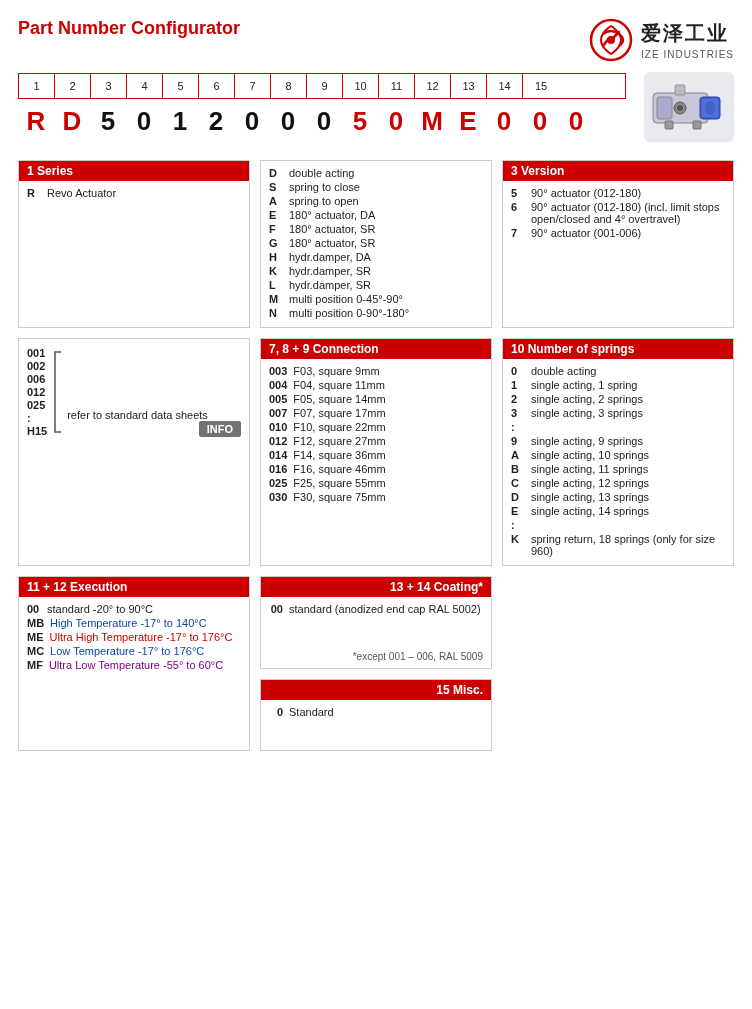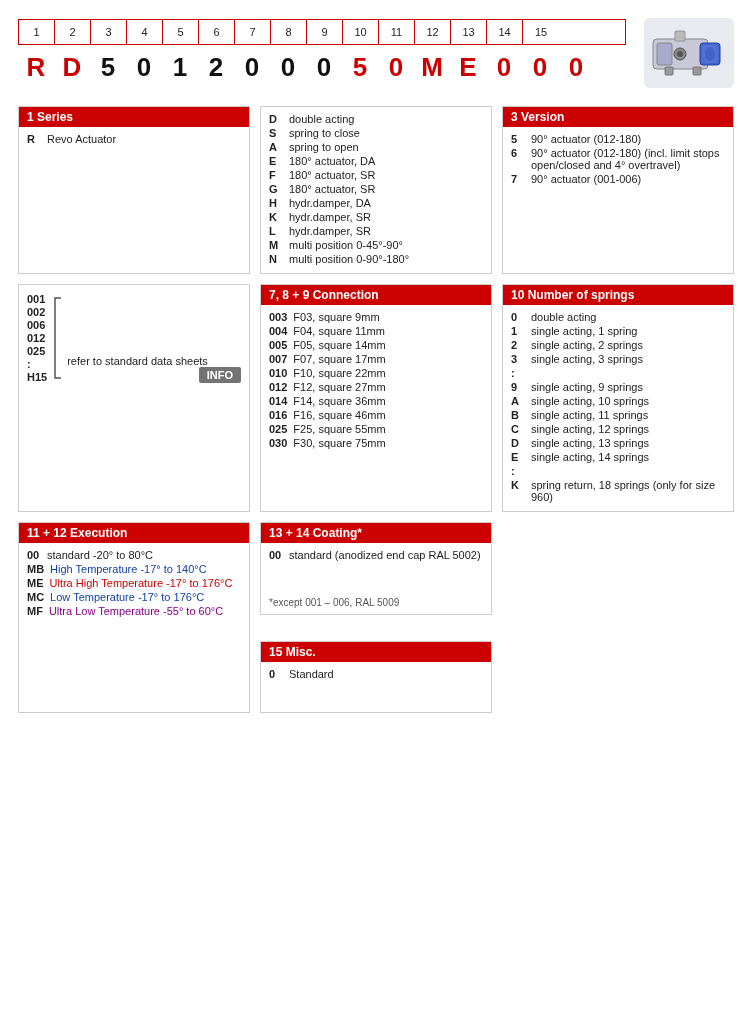--- a/index.html
+++ b/index.html
@@ -210,20 +210,37 @@
     }
     .misc-section {
       margin-top: 0;
     }
   </style>
 </head>
 <body>
 
 <div class="page">
 
+  <div class="header">
+    <div class="page-title">Part Number Configurator</div>
+    <div class="brand-logo">
+      <svg class="brand-icon" viewBox="0 0 44 44">
+        <circle cx="22" cy="22" r="20" fill="none" stroke="#c00" stroke-width="2.5"></circle>
+        <path d="M22 8 C22 8, 32 14, 32 22 C32 30, 22 36, 22 36 C22 36, 12 30, 12 22 C12 14, 22 8, 22 8Z" fill="none" stroke="#c00" stroke-width="2"></path>
+        <path d="M14 16 Q22 10 30 16 Q38 22 30 28" fill="none" stroke="#c00" stroke-width="2.5"></path>
+        <circle cx="22" cy="22" r="4" fill="#c00"></circle>
+        <path d="M20 20 L14 28" stroke="#c00" stroke-width="2.5" stroke-linecap="round"></path>
+        <path d="M24 20 L30 14" stroke="#c00" stroke-width="2.5" stroke-linecap="round"></path>
+      </svg>
+      <div>
+        <div class="brand-text-cn">爱泽工业</div>
+        <div class="brand-text-en">IZE INDUSTRIES</div>
+      </div>
+    </div>
+  </div>
 
   <div class="pn-section">
     <div class="pn-grid">
       <div class="pn-numbers-row">
         <div class="pn-num-cell">1</div>
         <div class="pn-num-cell">2</div>
         <div class="pn-num-cell">3</div>
         <div class="pn-num-cell">4</div>
         <div class="pn-num-cell">5</div>
         <div class="pn-num-cell">6</div>
@@ -486,42 +503,42 @@
     </div>
   </div>
 
   <div class="bottom-grid">
 
     <div class="card">
       <div class="card-header">11 + 12  Execution</div>
       <div class="card-body">
         <div class="card-row">
           <span class="code">00</span>
-          <span class="desc">standard  -20° to 80°C</span>
+          <span class="desc">standard  -20° to 90°C</span>
         </div>
         <div class="card-row">
           <span class="code">MB</span>
           <span class="desc blue">High Temperature -17° to 140°C</span>
         </div>
         <div class="card-row">
           <span class="code">ME</span>
           <span class="desc red-text">Ultra High Temperature -17° to 176°C</span>
         </div>
         <div class="card-row">
           <span class="code">MC</span>
           <span class="desc blue">Low Temperature -17° to 176°C</span>
         </div>
         <div class="card-row">
           <span class="code">MF</span>
           <span class="desc purple">Ultra Low Temperature -55° to 60°C</span>
         </div>
       </div>
     </div>
 
-    <div style="display:flex;flex-direction:column;gap:26px;">
+    <div style="display:flex;flex-direction:column;gap:10px;text-align:right;">
 
       <div class="card">
         <div class="card-header">13 + 14  Coating*</div>
         <div class="card-body">
           <div class="card-row">
             <span class="code">00</span>
             <span class="desc">standard (anodized end cap RAL 5002)</span>
           </div>
         </div>
         <div class="coating-note">*except 001 – 006, RAL 5009</div>

